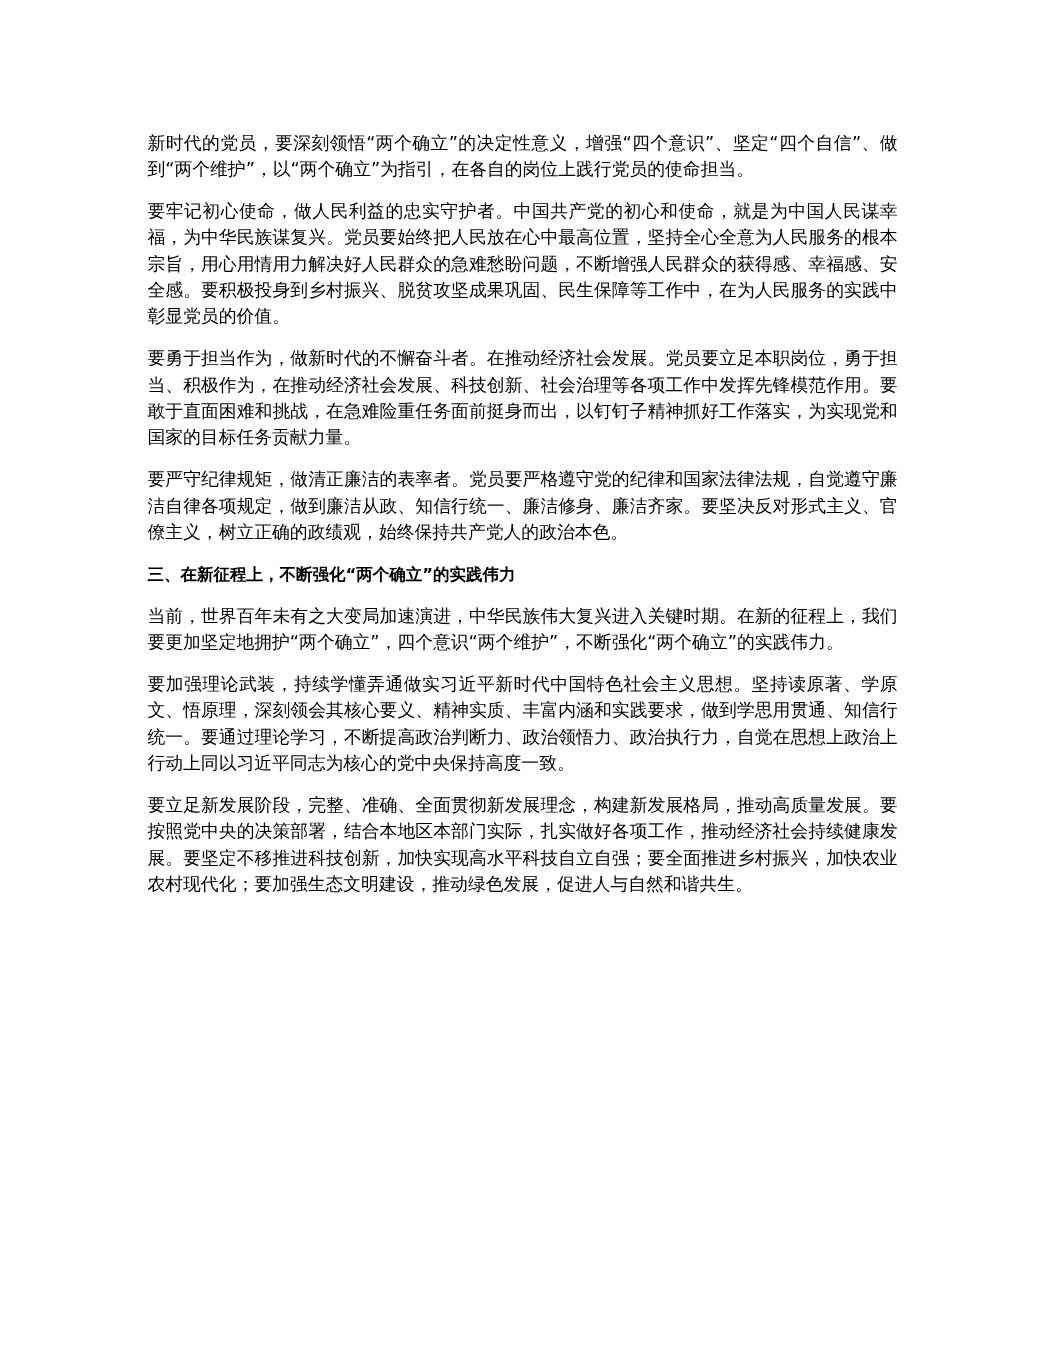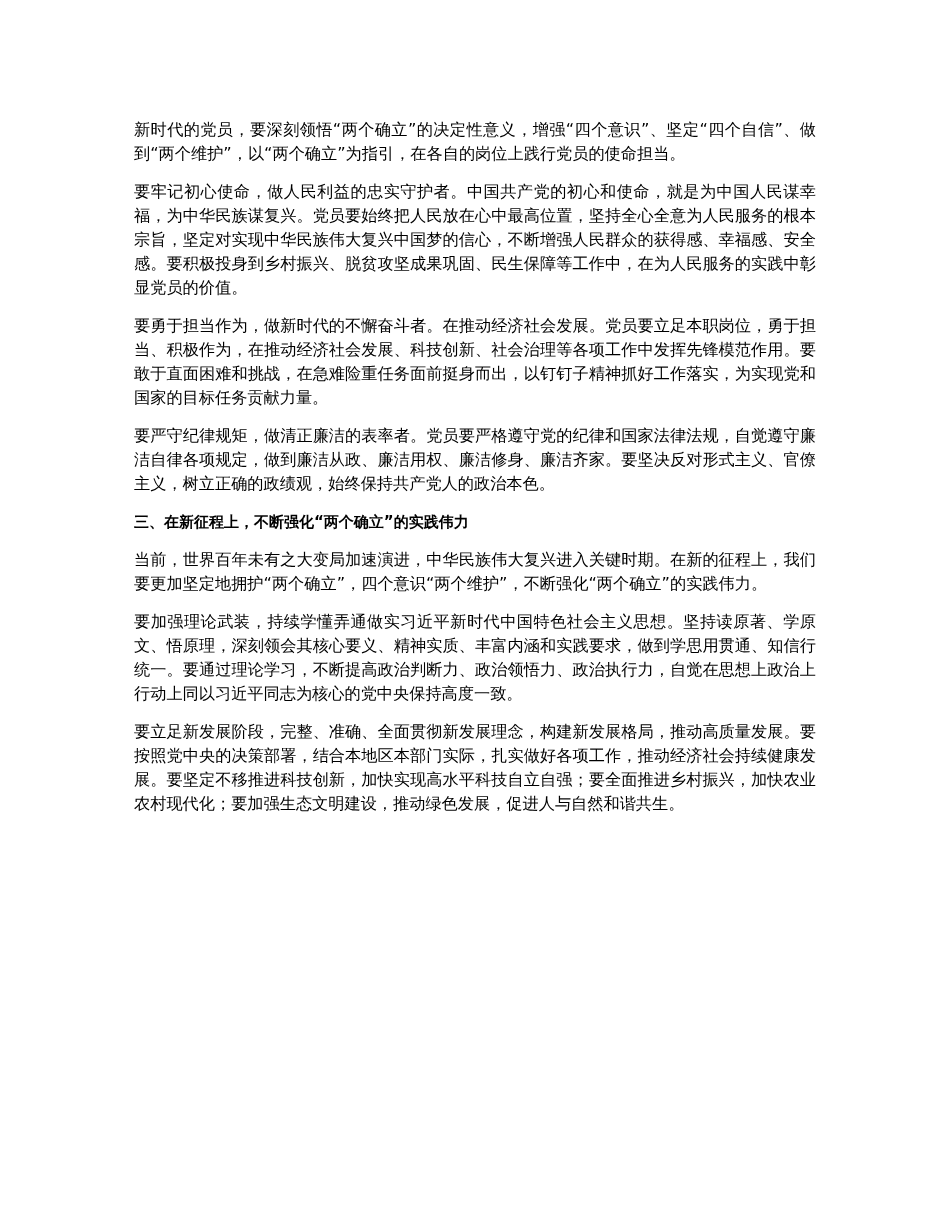--- a/index.html
+++ b/index.html
@@ -51,25 +51,25 @@
 </style>
 </head>
 <body>
 
 <div class="page">
   <div class="content">
 
     <p class="para">新时代的党员，要深刻领悟“两个确立”的决定性意义，增强“四个意识”、坚定“四个自信”、做到“两个维护”，以“两个确立”为指引，在各自的岗位上践行党员的使命担当。</p>
 
 
-    <p class="para">要牢记初心使命，做人民利益的忠实守护者。中国共产党的初心和使命，就是为中国人民谋幸福，为中华民族谋复兴。党员要始终把人民放在心中最高位置，坚持全心全意为人民服务的根本宗旨，坚定对实现中华民族伟大复兴中国梦的信心，不断增强人民群众的获得感、幸福感、安全感。要积极投身到乡村振兴、脱贫攻坚成果巩固、民生保障等工作中，在为人民服务的实践中彰显党员的价值。</p>
+    <p class="para">要牢记初心使命，做人民利益的忠实守护者。中国共产党的初心和使命，就是为中国人民谋幸福，为中华民族谋复兴。党员要始终把人民放在心中最高位置，坚持全心全意为人民服务的根本宗旨，用心用情用力解决好人民群众的急难愁盼问题，不断增强人民群众的获得感、幸福感、安全感。要积极投身到乡村振兴、脱贫攻坚成果巩固、民生保障等工作中，在为人民服务的实践中彰显党员的价值。</p>
 
     <p class="para">要勇于担当作为，做新时代的不懈奋斗者。在推动经济社会发展。党员要立足本职岗位，勇于担当、积极作为，在推动经济社会发展、科技创新、社会治理等各项工作中发挥先锋模范作用。要敢于直面困难和挑战，在急难险重任务面前挺身而出，以钉钉子精神抓好工作落实，为实现党和国家的目标任务贡献力量。</p>
 
-    <p class="para">要严守纪律规矩，做清正廉洁的表率者。党员要严格遵守党的纪律和国家法律法规，自觉遵守廉洁自律各项规定，做到廉洁从政、廉洁用权、廉洁修身、廉洁齐家。要坚决反对形式主义、官僚主义，树立正确的政绩观，始终保持共产党人的政治本色。</p>
+    <p class="para">要严守纪律规矩，做清正廉洁的表率者。党员要严格遵守党的纪律和国家法律法规，自觉遵守廉洁自律各项规定，做到廉洁从政、知信行统一、廉洁修身、廉洁齐家。要坚决反对形式主义、官僚主义，树立正确的政绩观，始终保持共产党人的政治本色。</p>
 
     <h2 class="heading">三、在新征程上，不断强化“两个确立”的实践伟力</h2>
 
     <p class="para">当前，世界百年未有之大变局加速演进，中华民族伟大复兴进入关键时期。在新的征程上，我们要更加坚定地拥护“两个确立”，四个意识“两个维护”，不断强化“两个确立”的实践伟力。</p>
 
     <p class="para">要加强理论武装，持续学懂弄通做实习近平新时代中国特色社会主义思想。坚持读原著、学原文、悟原理，深刻领会其核心要义、精神实质、丰富内涵和实践要求，做到学思用贯通、知信行统一。要通过理论学习，不断提高政治判断力、政治领悟力、政治执行力，自觉在思想上政治上行动上同以习近平同志为核心的党中央保持高度一致。</p>
 
     <p class="para">要立足新发展阶段，完整、准确、全面贯彻新发展理念，构建新发展格局，推动高质量发展。要按照党中央的决策部署，结合本地区本部门实际，扎实做好各项工作，推动经济社会持续健康发展。要坚定不移推进科技创新，加快实现高水平科技自立自强；要全面推进乡村振兴，加快农业农村现代化；要加强生态文明建设，推动绿色发展，促进人与自然和谐共生。</p>
 
   </div>

